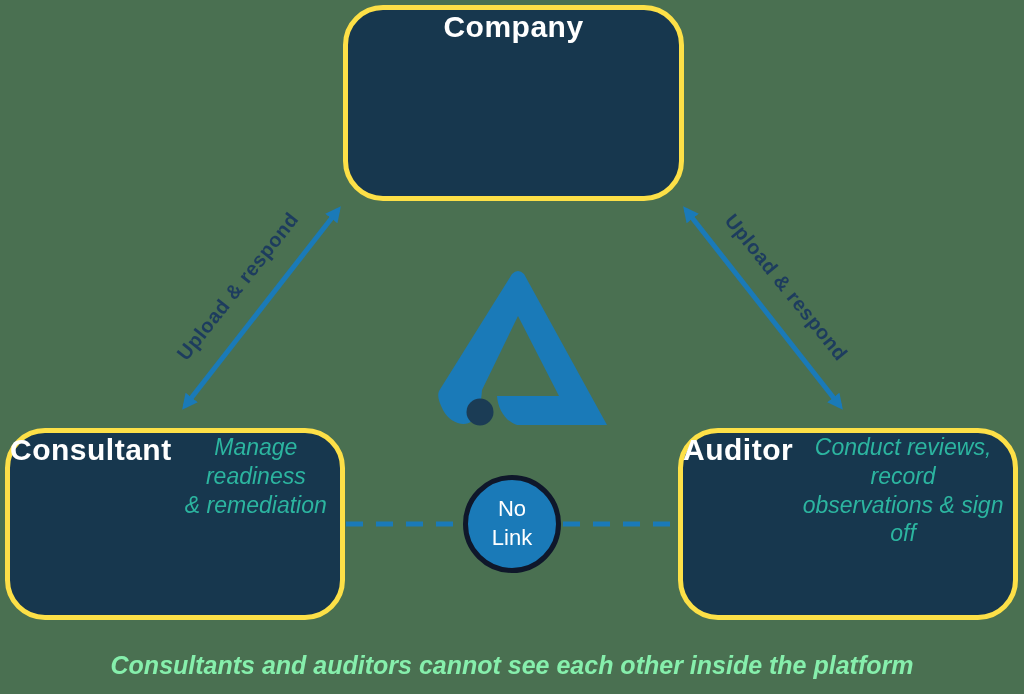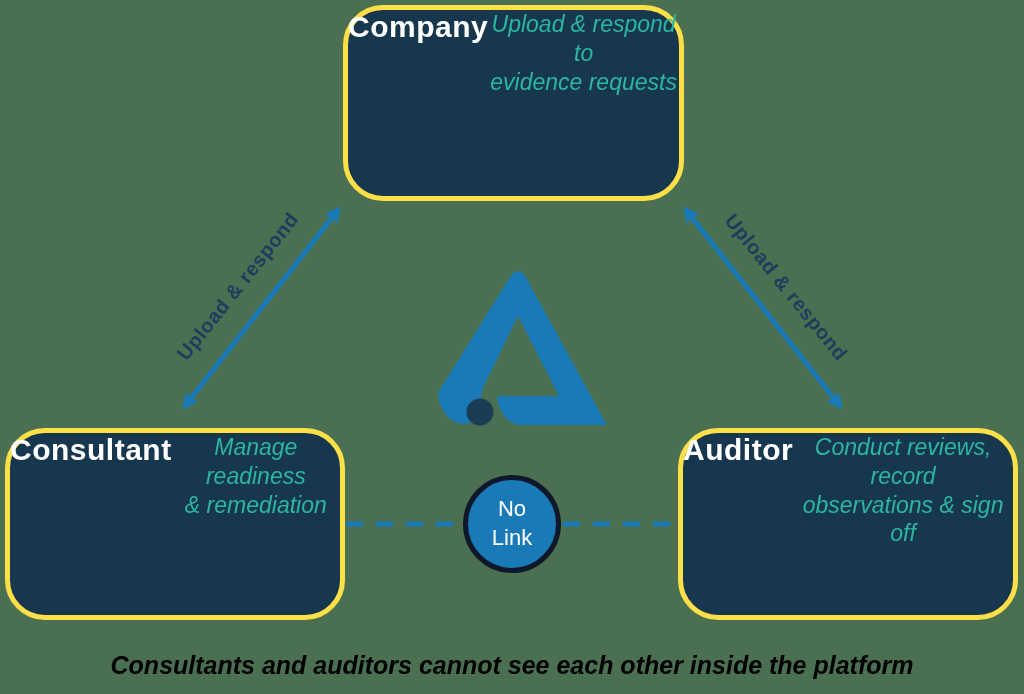--- a/index.html
+++ b/index.html
@@ -80,21 +80,21 @@
   .brand-logo {
     position: absolute;
     left: 433px; top: 266px;
     width: 176px; height: 164px;
   }
   .caption {
     position: absolute;
     left: 0; top: 651px;
     width: 1024px;
     text-align: center;
-    color: #000000;
+    color: #86efac;
     font-size: 25px;
     font-style: italic;
     font-weight: 600;
   }
   .caption .em { font-weight: 800; }
 </style>
 </head>
 <body>
 
 <div class="stage">
@@ -122,22 +122,20 @@
              L 49 124
              C 48 138, 46 149, 39 155
              C 31 162, 16 156, 10 144
              C 6 136, 4 130, 6 125
              Z"></path>
     <circle cx="47" cy="146" r="13.5" fill="#1b3c55"></circle>
   </svg>
 
   <div class="node" id="company">
     <h2 class="node-title">Company</h2>
-    <p class="node-sub">Upload &amp; respond to
-evidence requests</p>
   </div>
 
   <div class="node" id="auditor">
     <h2 class="node-title">Auditor</h2>
     <p class="node-sub">Conduct reviews, record
 observations &amp; sign off</p>
   </div>
 
   <div class="node" id="consultant">
     <h2 class="node-title">Consultant</h2>

